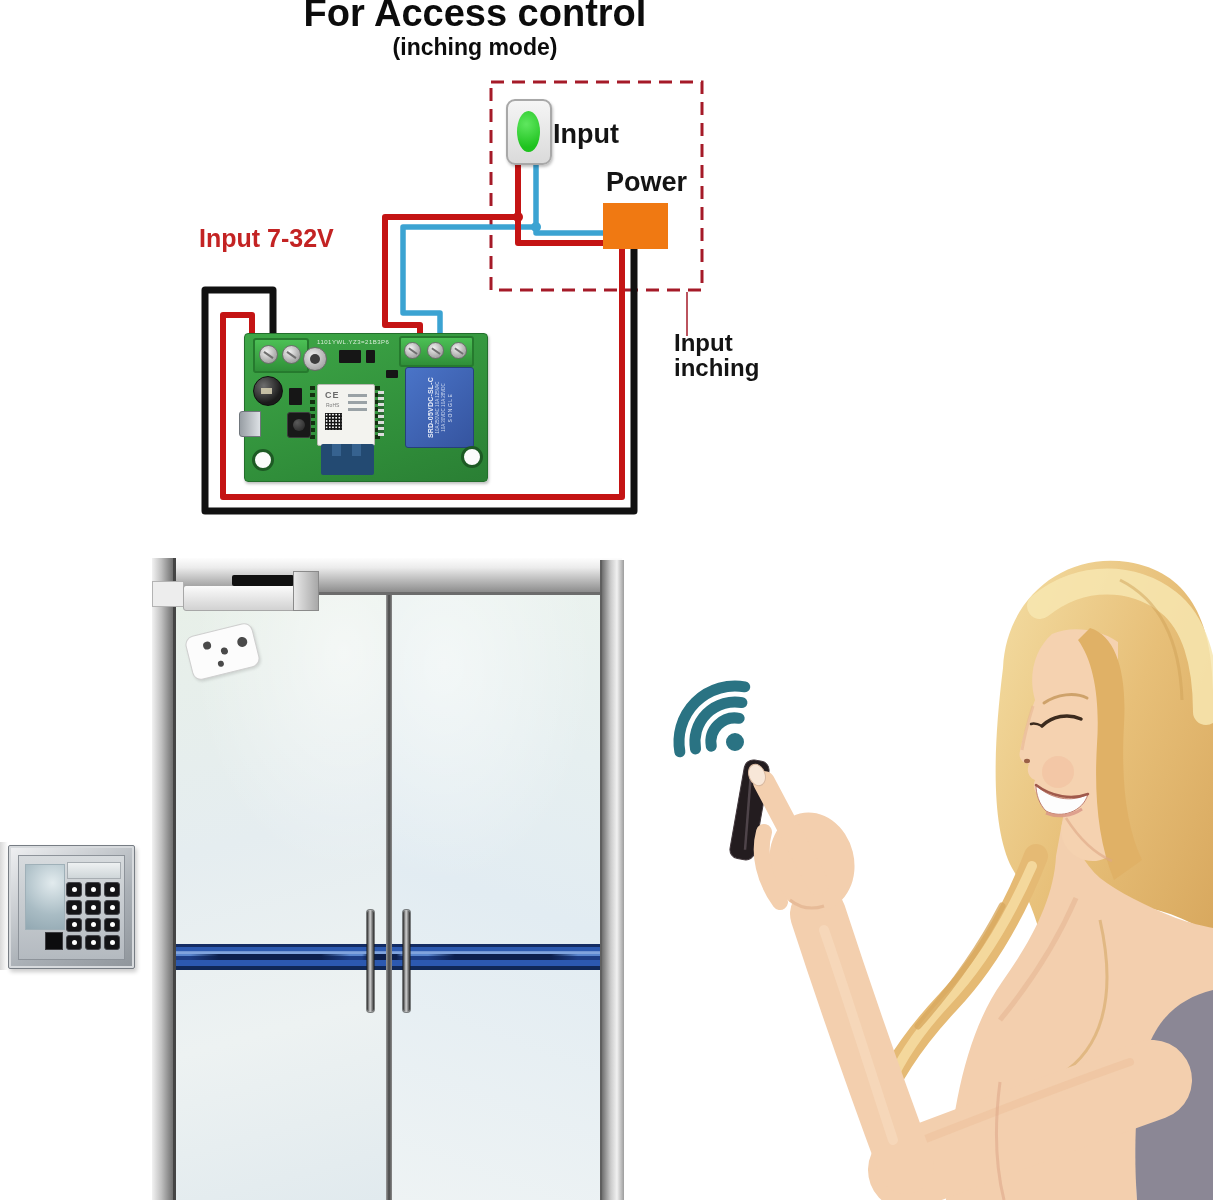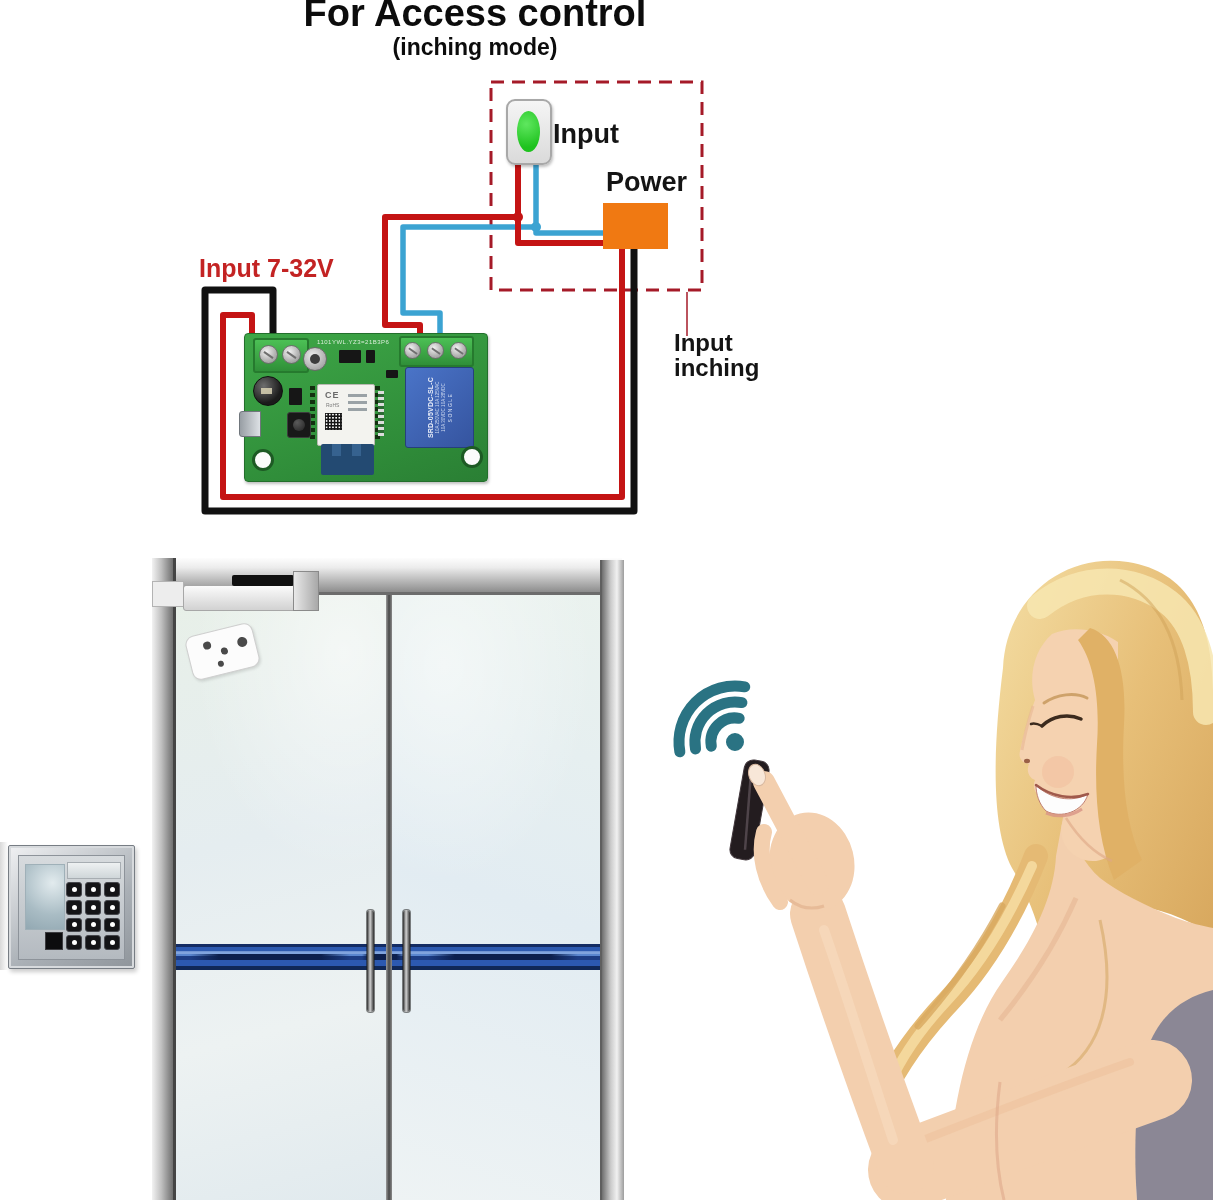--- a/index.html
+++ b/index.html
@@ -8,21 +8,21 @@
   .abs{position:absolute;}
 
   
   .title-wrap{left:235px;top:-6px;width:480px;text-align:center;}
   .title-main{font-size:38px;font-weight:700;color:#0c0c0c;line-height:1.05;}
   .title-sub{font-size:23px;font-weight:700;color:#0c0c0c;margin-top:0px;}
   .lbl{font-weight:700;color:#141414;}
   .lbl-button{left:553px;top:119px;font-size:27px;}
   .lbl-power{left:606px;top:167px;font-size:27px;}
   .lbl-access{left:674px;top:331px;font-size:24px;line-height:1.04;}
-  .lbl-input{left:199px;top:254px;font-size:25px;color:#c32323;}
+  .lbl-input{left:199px;top:224px;font-size:25px;color:#c32323;}
 
   
   .btn-housing{left:506px;top:99px;width:42px;height:62px;border-radius:9px;
       background:linear-gradient(180deg,#f5f5f5,#dadada);border:2px solid #a8a8a8;
       box-shadow:1px 2px 3px rgba(0,0,0,.25);}
   .btn-led{position:absolute;left:9px;top:10px;width:23px;height:41px;border-radius:50%;
       background:radial-gradient(circle at 40% 32%,#5fe75f,#1ec21e 75%);}
   .power-box{left:603px;top:203px;width:65px;height:46px;background:#f07912;}
 
   

